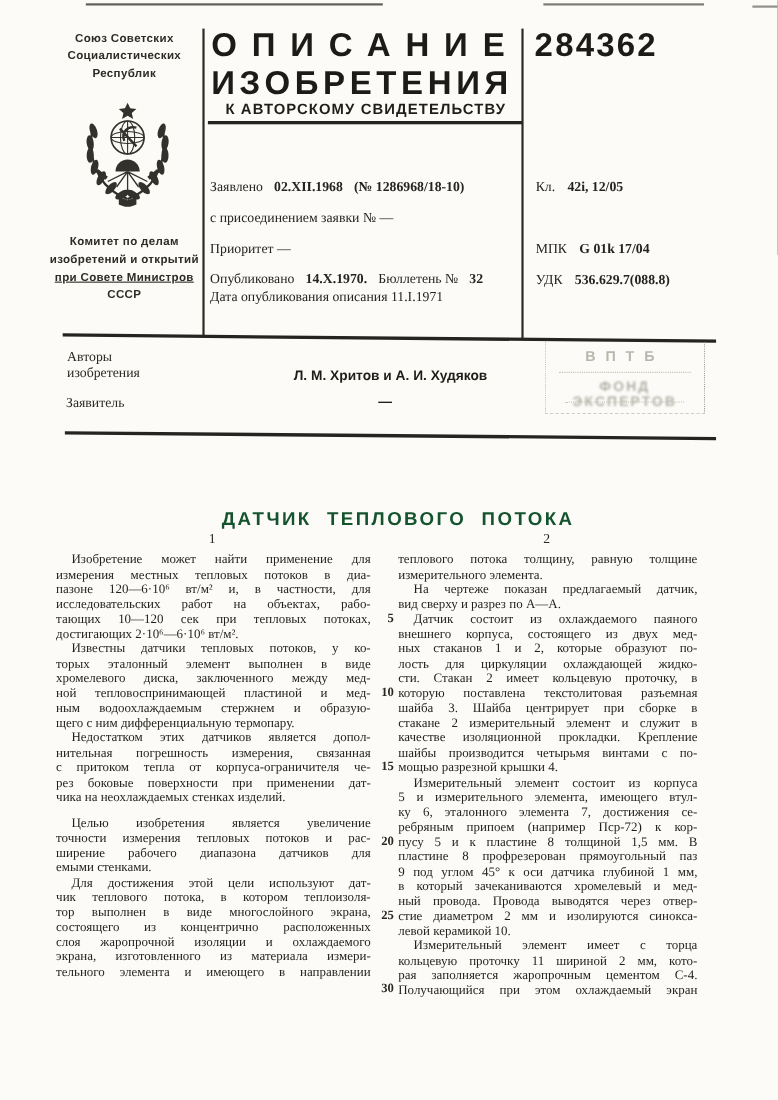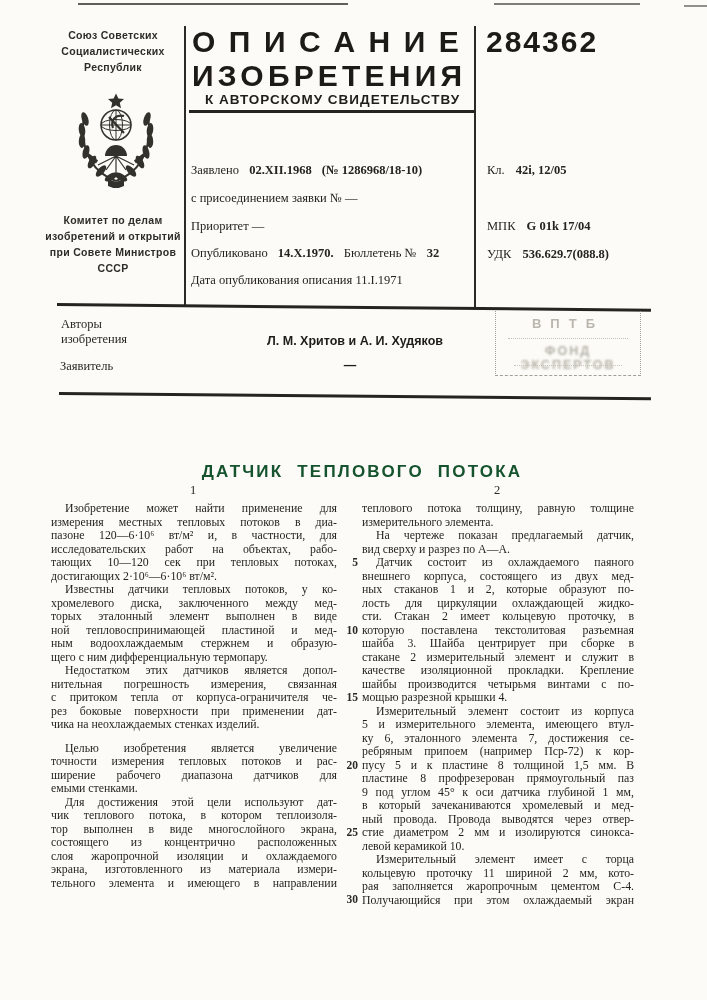--- a/index.html
+++ b/index.html
@@ -100,21 +100,21 @@
     <path d="M35 64 a11 11 0 0 1 22 0 z" fill="#33312b"></path>
     <g stroke="#33312b" stroke-width="1.2">
       <path d="M46 64 l-18 9 M46 64 l-10 14 M46 64 l0 17 M46 64 l10 14 M46 64 l18 9"></path>
     </g>
     <path d="M18 63 l9 7 M74 63 l-9 7" stroke="#33312b" stroke-width="3.5"></path>
     <path d="M38 87 l8 3 8 -3 0 7 -8 3 -8 -3 z" fill="#33312b"></path>
   </svg>
 
   <div class="org-line" style="top:214px;">Комитет по делам</div>
   <div class="org-line" style="top:230px;">изобретений и открытий</div>
-  <div class="org-line" style="top:246px;">при Совете Министров</div>
+  <div class="org-line" style="top:246px;text-decoration:underline;">при Совете Министров</div>
   <div class="org-line" style="top:262px;">СССР</div>
 
   <div class="vrule" style="left:184px;top:26px;height:280px;"></div>
   <div class="vrule" style="left:474px;top:26px;height:282px;"></div>
 
   <div class="doc-big" style="left:192px;top:27px;letter-spacing:13.5px;">ОПИСАНИЕ</div>
   <div class="doc-big" style="left:192px;top:61px;letter-spacing:4.2px;">ИЗОБРЕТЕНИЯ</div>
   <div class="doc-sub" style="left:191px;top:92px;width:283px;">К АВТОРСКОМУ СВИДЕТЕЛЬСТВУ</div>
   <div class="hrule" style="left:189px;top:110px;width:286px;height:2.5px;"></div>
 
@@ -126,21 +126,21 @@
     <span class="bv">(№ 1286968/18-10)</span>
   </div>
   <div class="bib" style="top:191px;">с присоединением заявки №  —</div>
   <div class="bib" style="top:219px;">Приоритет  —</div>
   <div class="bib" style="top:246px;">
     <span class="sp">Опубликовано</span>
     <span class="bv sp">14.X.1970.</span>
     <span class="sp">Бюллетень №</span>
     <span class="bv">32</span>
   </div>
-  <div class="bib" style="top:273px;text-align:center;">Дата опубликования описания 11.I.1971</div>
+  <div class="bib" style="top:263px;text-align:center;">Дата опубликования описания 11.I.1971</div>
 
   <div class="ref" style="top:163px;">
     <span class="sp">Кл.</span>
     <span class="bv">42i, 12/05</span>
   </div>
   <div class="ref" style="top:219px;">
     <span class="sp">МПК</span>
     <span class="bv">G 01k 17/04</span>
   </div>
   <div class="ref" style="top:247px;">
@@ -170,22 +170,22 @@
   <div class="col-num" style="left:489px;top:483px;">2</div>
 
   <div class="body-col" style="left:51px;width:286px;">
       <div class="bline ind">Изобретение может найти применение для</div>
       <div class="bline">измерения местных тепловых потоков в диа-</div>
       <div class="bline">пазоне 120—6·10⁶ вт/м² и, в частности, для</div>
       <div class="bline">исследовательских работ на объектах, рабо-</div>
       <div class="bline">тающих 10—120 сек при тепловых потоках,</div>
       <div class="bline plast">достигающих 2·10⁶—6·10⁶ вт/м².</div>
       <div class="bline ind">Известны датчики тепловых потоков, у ко-</div>
+      <div class="bline">торых эталонный элемент выполнен в виде</div>
       <div class="bline">хромелевого диска, заключенного между мед-</div>
-      <div class="bline">торых эталонный элемент выполнен в виде</div>
       <div class="bline">ной тепловоспринимающей пластиной и мед-</div>
       <div class="bline">ным водоохлаждаемым стержнем и образую-</div>
       <div class="bline plast">щего с ним дифференциальную термопару.</div>
       <div class="bline ind">Недостатком этих датчиков является допол-</div>
       <div class="bline">нительная погрешность измерения, связанная</div>
       <div class="bline">с притоком тепла от корпуса-ограничителя че-</div>
       <div class="bline">рез боковые поверхности при применении дат-</div>
       <div class="bline plast">чика на неохлаждаемых стенках изделий.</div>
       <div class="pgap"></div>
       <div class="bline ind">Целью изобретения является увеличение</div>

